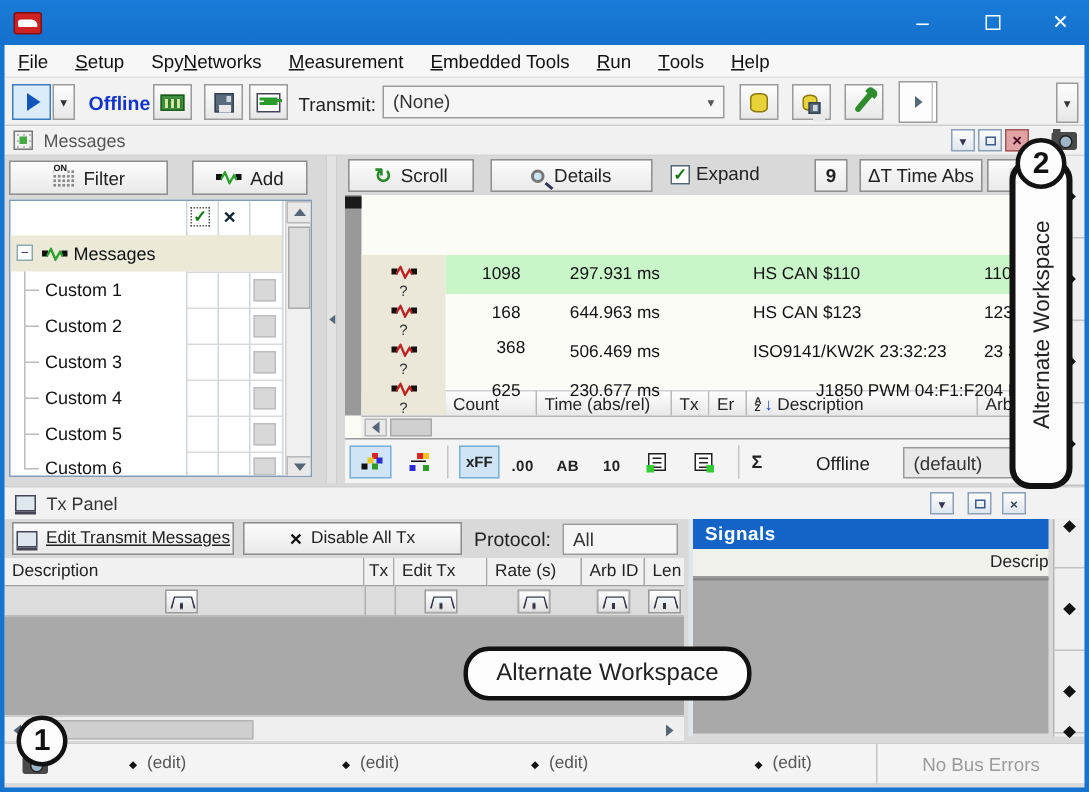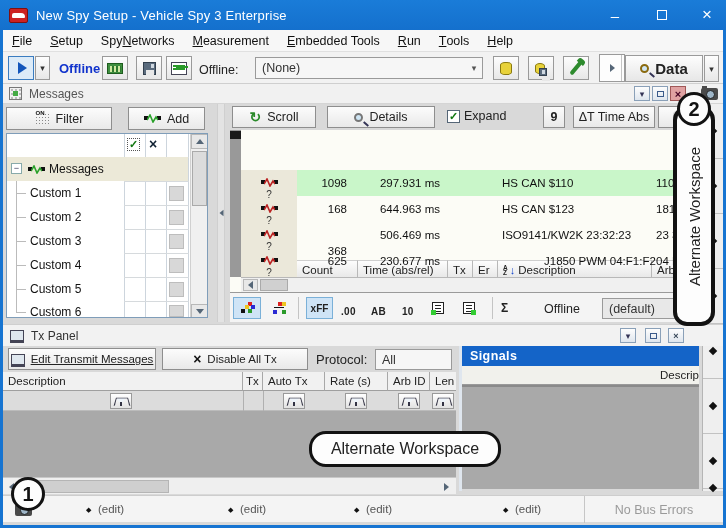--- a/index.html
+++ b/index.html
@@ -129,21 +129,20 @@
   .anno-circle { position:absolute; width:34px; height:34px; border:3.5px solid #121212; border-radius:50%; background:#fdfdfd; display:flex; align-items:center; justify-content:center; font-size:20px; font-weight:bold; color:#121212; z-index:102; }
   .anno-tab { position:absolute; left:673px; top:106px; width:42px; height:220px; border:4px solid #121212; border-radius:14px; background:#fdfdfd; z-index:101; display:flex; align-items:center; justify-content:center; }
   .anno-tab span { writing-mode:vertical-rl; transform:rotate(180deg); font-size:15px; color:#222; white-space:nowrap; }
   .anno-callout { position:absolute; left:309px; top:431px; width:192px; height:36px; border:3.5px solid #121212; border-radius:17px; background:#fdfdfd; z-index:101; display:flex; align-items:center; justify-content:center; font-size:16px; color:#222; }
 </style>
 </head>
 <body>
 
 <div class="titlebar">
   <div class="app-icon"></div>
-  <div class="title-text">New Spy Setup - Vehicle Spy 3 Enterprise</div>
   <div class="cap-btn" style="left:598px;">–</div>
   <div class="cap-btn" style="left:645px;">
       <span class="cap-box"></span>
     </div>
   <div class="cap-btn" style="left:690px; font-size:17px;">×</div>
 </div>
 
 <div class="menubar">
   <div class="menu-item">
       <span></span>
@@ -195,43 +194,39 @@
   <div class="offline">Offline</div>
   <div class="tb ico-btn" style="left:99px;">
       <span class="chip"></span>
     </div>
   <div class="tb ico-btn" style="left:133px;">
       <span class="floppy"></span>
     </div>
   <div class="tb ico-btn" style="left:163px;">
       <span class="monitor"></span>
     </div>
-  <div class="platform-label">Offline:</div>
+  <div class="platform-label">Transmit:</div>
   <div class="combo" style="left:252px; top:5px; width:228px; height:22px;">
     <span class="cv">(None)</span>
     <span class="ca">▾</span>
   </div>
   <div class="tb ico-btn" style="left:490px;">
       <span class="db-cyl"></span>
     </div>
   <div class="tb ico-btn" style="left:525px;">
       <span class="db-cyl" style="width:10px;height:11px;"></span>
       <span class="floppy" style="width:8px;height:8px;margin-left:-6px;margin-top:8px;"></span>
     </div>
   <div class="tb ico-btn" style="left:560px;">
       <span class="wrench"></span>
     </div>
   <div class="tb ico-btn" style="left:596px; top:2px; height:28px; background:#fdfdfd;">
       <span class="tri right"></span>
     </div>
   <div class="sep-v" style="left:618px; top:3px; height:26px;"></div>
-  <div class="tb data-btn">
-    <span class="mag"></span>
-    <span>Data</span>
-  </div>
   <div class="tb data-dd">▾</div>
 </div>
 
 <div class="pane-hdr">
   <span class="ph-icon"></span>
   <span>Messages</span>
 </div>
 <div class="mini-btn" style="left:634px; top:86px;">▾</div>
 <div class="mini-btn" style="left:652px; top:86px;">
     <span class="mini-box"></span>
@@ -375,26 +370,26 @@
   <div class="mrow-txt" style="left:128px; top:47px; width:82px; text-align:right;">297.931 ms</div>
   <div class="mrow-txt" style="left:272px; top:47px;">HS CAN $110</div>
   <div class="mrow-txt" style="left:426px; top:47px;">110</div>
 
   <div class="sigq" style="left:29px; top:69px;"><span class="sig"><i class="l"></i><i class="r"></i><svg width="11" height="9">
           <polyline points="0,6 3,1 6,8 9,3 11,6" fill="none" stroke="#bb2222" stroke-width="1.6"></polyline>
         </svg></span><span class="q">?</span></div>
   <div class="mrow-txt" style="left:67px; top:73px; width:50px; text-align:right;">168</div>
   <div class="mrow-txt" style="left:128px; top:73px; width:82px; text-align:right;">644.963 ms</div>
   <div class="mrow-txt" style="left:272px; top:73px;">HS CAN $123</div>
-  <div class="mrow-txt" style="left:426px; top:73px;">181</div>
+  <div class="mrow-txt" style="left:426px; top:73px;">123</div>
 
   <div class="sigq" style="left:29px; top:95px;"><span class="sig"><i class="l"></i><i class="r"></i><svg width="11" height="9">
           <polyline points="0,6 3,1 6,8 9,3 11,6" fill="none" stroke="#bb2222" stroke-width="1.6"></polyline>
         </svg></span><span class="q">?</span></div>
-  <div class="mrow-txt" style="left:67px; top:115px; width:50px; text-align:right;">368</div>
+  <div class="mrow-txt" style="left:67px; top:96px; width:50px; padding-left:34px;">368</div>
   <div class="mrow-txt" style="left:128px; top:99px; width:82px; text-align:right;">506.469 ms</div>
   <div class="mrow-txt" style="left:272px; top:99px;">ISO9141/KW2K 23:32:23</div>
   <div class="mrow-txt" style="left:426px; top:99px;">23 3</div>
 
   <div class="sigq" style="left:29px; top:121px;"><span class="sig"><i class="l"></i><i class="r"></i><svg width="11" height="9">
           <polyline points="0,6 3,1 6,8 9,3 11,6" fill="none" stroke="#bb2222" stroke-width="1.6"></polyline>
         </svg></span><span class="q">?</span></div>
   <div class="mrow-txt" style="left:67px; top:125px; width:50px; text-align:right;">625</div>
   <div class="mrow-txt" style="left:128px; top:125px; width:82px; text-align:right;">230.677 ms</div>
   <div class="mrow-txt" style="left:272px; top:125px;margin-left:42px;">J1850 PWM 04:F1:F2</div>
@@ -477,21 +472,21 @@
   <span class="bigx">×</span>
   <span style="">Disable All Tx</span>
 </div>
 <div style="position:absolute; left:316px; top:352px; font-size:13px; color:#222;">Protocol:</div>
 <div class="combo" style="left:375px; top:349px; width:77px; height:21px;">
   <span class="cv">All</span>
 </div>
 
 <div class="txh" style="left:3px; width:240px;">Description</div>
 <div class="txh" style="left:243px; width:20px; padding-left:3px;">Tx</div>
-<div class="txh" style="left:263px; width:62px;">Auto Tx</div>
+<div class="txh" style="left:263px; width:62px;">Edit Tx</div>
 <div class="txh" style="left:325px; width:63px;">Rate (s)</div>
 <div class="txh" style="left:388px; width:42px;">Arb ID</div>
 <div class="txh" style="left:430px; width:26px; border-right:none;">Len</div>
 
 <div class="abs" style="left:3px; top:391px; width:453px; height:20px; background:#dcdcdc; border-bottom:1px solid #bbb;">
   <div class="abs" style="left:240px; top:0; width:1px; height:20px; background:#b0b0b0;"></div>
   <div class="abs" style="left:260px; top:0; width:1px; height:20px; background:#b0b0b0;"></div>
 </div>
 <div class="funnel" style="left:110px; top:393px;">
     <span class="cup"></span>

